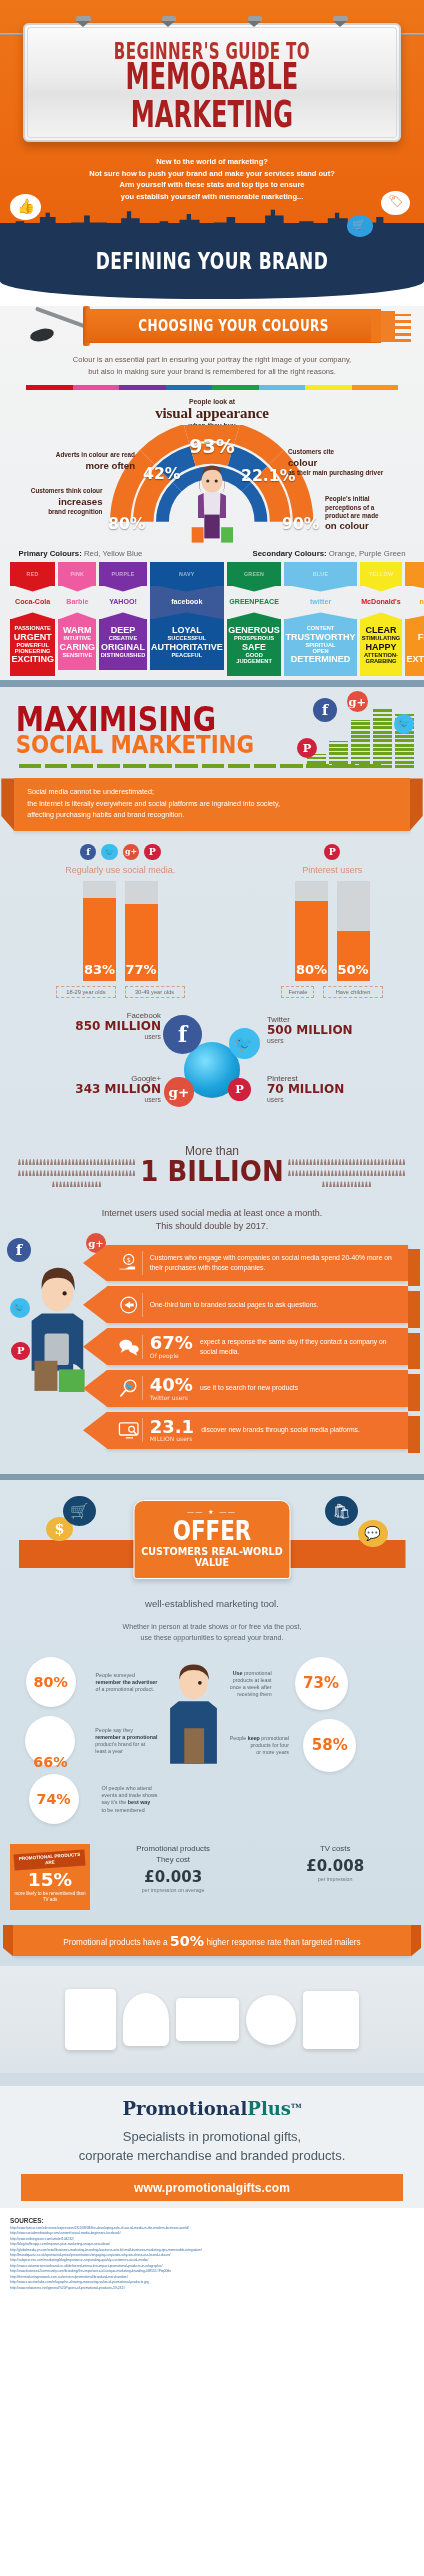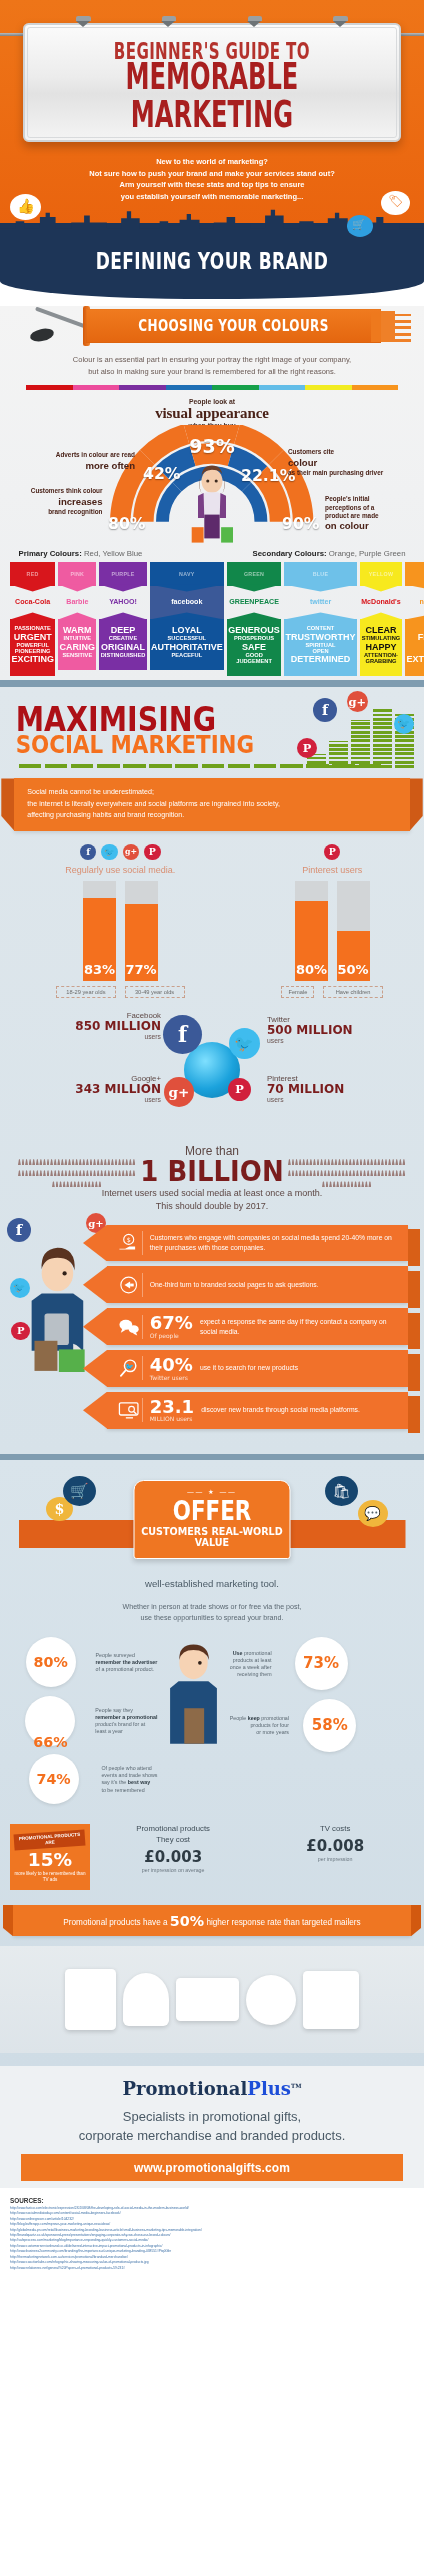--- a/index.html
+++ b/index.html
@@ -112,21 +112,21 @@
   .netstat .nv{font-size:12px;font-weight:bold;line-height:1.05;font-family:"DejaVu Sans",sans-serif;}
   .netstat .nu{font-size:6.8px;color:#6b5350;}
   .globe-ball{position:absolute;left:50%;top:31px;transform:translateX(-50%);width:56px;height:56px;border-radius:50%;background:radial-gradient(circle at 38% 34%,#7fe0ff,#1ba2dc 55%,#0d79ab);}
   .circ{position:absolute;border-radius:50%;display:flex;align-items:center;justify-content:center;color:#fff;font-weight:bold;font-family:"DejaVu Serif",serif;}
 
   .billion{text-align:center;padding:1.4px 0 4.3px;position:relative;}
   .morethan{font-size:12px;color:#5d4744;}
   .bigbil{font-size:26px;font-weight:bold;color:#7a1d1d;font-family:"DejaVu Sans",sans-serif;line-height:1;transform:scaleY(1.12);display:inline-block;}
   .peoplerow{position:absolute;top:15.7px;font-size:0;line-height:6.4px;color:#9b7d79;letter-spacing:0px;width:120px;word-break:break-all;}
   .peoplerow i{display:inline-block;width:2.9px;height:6.4px;margin:0 0.7px 1.4px 0;background:#9b7d79;clip-path:polygon(50% 0,70% 22%,100% 100%,0 100%,30% 22%);}
-  .bilcap{font-size:9px;color:#5d4744;line-height:1.45;padding-top:2.9px;}
+  .bilcap{font-size:9px;color:#5d4744;line-height:1.45;padding-top:2.9px;margin-top:20px;}
 
   .factlist{position:relative;padding:7.1px 0 8.6px;}
   .fact{position:relative;margin:0 15.7px 5px 107px;background:#f1712a;color:#fff;padding:6.4px 10px 6.4px 8.6px;display:flex;align-items:center;gap:7.1px;box-shadow:0 2.1px 3.6px rgba(0,0,0,.14);}
   .fact::before{content:"";position:absolute;left:-24px;top:0;width:24px;height:100%;background:#f1712a;clip-path:polygon(100% 0,100% 100%,0 50%);}
   .fact::after{content:"";position:absolute;right:-11.4px;top:4.3px;width:11.4px;height:100%;background:#d85f17;}
   .f-ico{width:27px;height:24px;flex:0 0 27px;display:flex;align-items:center;justify-content:center;border-right:0.7px solid rgba(255,255,255,.35);}
   .f-ico svg{width:21.4px;height:20px;fill:#fff;}
   .f-num{font-size:18px;font-weight:bold;font-family:"DejaVu Sans",sans-serif;line-height:.9;}
   .f-num small{display:block;font-size:6px;font-weight:normal;color:rgba(255,255,255,.8);margin-top:1.4px;}
   .f-txt{font-size:6.8px;line-height:1.45;}
@@ -166,21 +166,21 @@
   .respbar::before,.respbar::after{content:"";position:absolute;top:0;width:10px;height:100%;background:#d2590f;}
   .respbar::before{left:-10px;clip-path:polygon(0 0,100% 0,100% 100%,0 74%);}
   .respbar::after{right:-10px;clip-path:polygon(0 0,100% 0,100% 74%,0 100%);}
 
   .photostrip{height:107px;background:linear-gradient(180deg,#e6ebee,#dde4e9);margin-top:10px;position:relative;display:flex;align-items:center;justify-content:center;gap:7.1px;}
   .prod{background:#fff;border-radius:4.3px;box-shadow:0 1.4px 4.3px rgba(0,0,0,.15);}
 
   
   .sec-foot{background:#eef1f3;padding:11.4px 0 7.1px;text-align:center;}
   .brandname{font-size:18px;font-weight:bold;color:#1d3557;font-family:"DejaVu Serif",serif;}
-  .brandname em{font-style:normal;color:#1d4ed8;}
+  .brandname em{font-style:normal;color:#0f766e;}
   .brandname sup{font-size:5.7px;vertical-align:super;}
   .tagline{font-size:13px;color:#4a5a66;margin-top:8px;line-height:1.5;}
   .urlbar{margin:8.6px 21.4px 0;background:#ef7622;color:#fff;font-size:12px;font-weight:bold;padding:6.4px 4.3px;letter-spacing:0.1px;}
   .sources{text-align:left;padding:8.6px 10px 11.4px;background:#fff;}
   .sources h4{font-size:6.4px;color:#333;margin-bottom:2.1px;}
   .sources a{display:block;font-size:3.3px;color:#3a6ea5;text-decoration:none;line-height:1.65;word-break:break-all;}
 </style>
 </head>
 <body>
 

